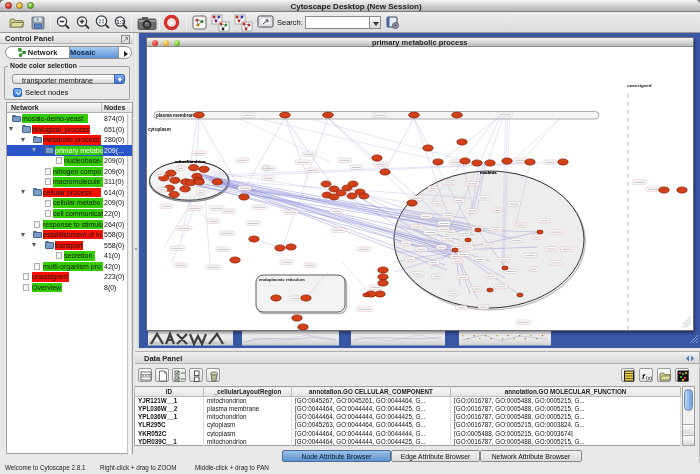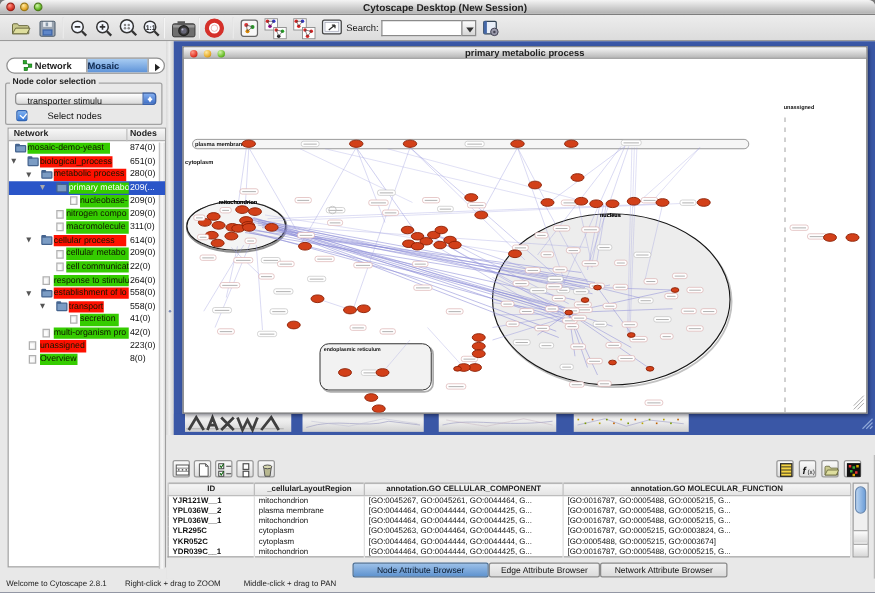--- a/index.html
+++ b/index.html
@@ -52,21 +52,21 @@
 #stepper { position:absolute; right:-1px; top:-1px; width:11px; height:10px;
   background:linear-gradient(#85aff0,#3e6fc6); border:1px solid #3a62ab; border-radius:0 3px 3px 0; }
 #stepper:before { content:""; position:absolute; left:3px; top:1.5px; border-left:2.8px solid transparent;
   border-right:2.8px solid transparent; border-bottom:3.2px solid #fff; }
 #stepper:after { content:""; position:absolute; left:3px; bottom:1.5px; border-left:2.8px solid transparent;
   border-right:2.8px solid transparent; border-top:3.2px solid #fff; }
 #checkbox { position:absolute; left:13px; top:55px; width:8.5px; height:8.5px;
   background:linear-gradient(#7db1f2,#3a7ad8); border:1px solid #2f64b4; border-radius:2px; }
 #checkbox:before { content:""; position:absolute; left:1.5px; top:1px; width:4px; height:2.5px;
   border-left:1.4px solid #fff; border-bottom:1.4px solid #fff; transform:rotate(-50deg); }
-#cblabel { position:absolute; left:38px; top:55px; font-size:7.5px; color:#111; }
+#cblabel { position:absolute; left:25px; top:55px; font-size:7.5px; color:#111; }
 #treebox { position:absolute; left:6px; top:69px; width:127px; height:352px; background:#fff;
   border:1px solid #9f9f9f; }
 #treehead { position:absolute; left:0; top:0; width:100%; height:9.5px;
   background:linear-gradient(#f8f8f8,#e0e0e0); border-bottom:1px solid #b0b0b0; }
 #treehead .h1 { position:absolute; left:4px; top:0.5px; font-size:7px; font-weight:bold; color:#222; }
 #treehead .h2 { position:absolute; left:97px; top:0.5px; font-size:7px; font-weight:bold; color:#222; }
 #treehead .div { position:absolute; left:94px; top:0; width:1px; height:9.5px; background:#c0c0c0; }
 #treerows { position:absolute; left:0; top:0; width:125px; }
 
 #vsplit { position:absolute; left:133px; top:33px; width:5.5px; height:430px; background:linear-gradient(90deg,#d8d8d8,#efefef 40%,#cfcfcf); }
@@ -227,34 +227,41 @@
     </svg>
   </div>
   <div id="titlebar">
     <div class="tl t1"></div>
       <div class="tl t2"></div>
       <div class="tl t3"></div>
     <div class="title">Cytoscape Desktop (New Session)</div>
   </div>
 
   <div id="leftpanel">
+    <div id="cphead">
+        <span>Control Panel</span>
+      <svg style="position:absolute;right:3px;top:1.5px" width="9" height="9" viewBox="0 0 9 9">
+        <rect x="0.5" y="0.5" width="8" height="8" fill="none" stroke="#888" stroke-width="1"></rect>
+        <path d="M2.5 6.5 L6.5 2.5 M6.5 2.5 L4 2.5 M6.5 2.5 L6.5 5" stroke="#888" stroke-width="1"></path>
+      </svg>
+    </div>
     <div id="tabs">
       <div class="net"><svg style="vertical-align:-1.5px" width="8" height="9" viewBox="0 0 8 9">
         <path d="M1.8 1.8 L6.2 4.5 L2.6 7.2" stroke="#070" stroke-width="0.6" fill="none"></path>
         <rect x="0.5" y="0.5" width="2.6" height="2.6" fill="#2aa82a" stroke="#066906" stroke-width="0.5"></rect>
         <rect x="4.9" y="3.2" width="2.6" height="2.6" fill="#2aa82a" stroke="#066906" stroke-width="0.5"></rect>
         <rect x="1.3" y="5.9" width="2.6" height="2.6" fill="#2aa82a" stroke="#066906" stroke-width="0.5"></rect>
       </svg> Network</div>
       <div class="mos">Mosaic</div>
       <div class="arr"></div>
     </div>
     <div id="grouplabel">Node color selection</div>
     <div id="groupbox"></div>
     <div id="dropdown">
-        <span>transporter stimulu</span>
+        <span>transporter membrane</span>
         <div id="stepper"></div>
       </div>
     <div id="checkbox"></div>
       <div id="cblabel">Select nodes</div>
     <div id="treebox">
       <div id="treehead">
           <span class="h1">Network</span>
           <div class="div"></div>
           <span class="h2">Nodes</span>
         </div>
@@ -783,20 +790,27 @@
 <ellipse cx="366" cy="295" rx="3.1" ry="1.9" fill="#d24019" stroke="#8a1e02" stroke-width="0.7"></ellipse>
 <circle cx="266" cy="168" r="3" fill="none" stroke="#c0c0c0" stroke-width="0.7"></circle>
 <text x="175" y="163" font-size="4.4" font-weight="bold" fill="#111">mitochondrion</text>
 <text x="480" y="173.5" font-size="4.4" font-weight="bold" fill="#111">nucleus</text>
       <path d="M683 276 L691 268 M683 279 L691 271 M686 279 L691 274" stroke="#aaa" stroke-width="0.8" transform="translate(0,48.5)"></path>
       </svg>
     </div>
   </div>
 
   <div id="datapanel">
+    <div id="dphead">
+        <span>Data Panel</span>
+      <svg style="position:absolute;right:4px;top:2px" width="10" height="9" viewBox="0 0 10 9">
+        <path d="M1 4.5 L4 1.5 L4 7.5 Z" fill="#4a7ab8"></path>
+          <path d="M9 4.5 L6 1.5 L6 7.5 Z" fill="#4a7ab8"></path>
+      </svg>
+    </div>
     <div id="dpbody">
       <div class="dpbtn" style="left:3px">
           <svg width="12" height="12" viewBox="0 0 12 12">
             <rect x="1" y="2" width="10" height="8" fill="#fff" stroke="#555" stroke-width="0.8"></rect>
             <line x1="1" y1="4.5" x2="11" y2="4.5" stroke="#555" stroke-width="0.6"></line>
             <line x1="1" y1="7" x2="11" y2="7" stroke="#555" stroke-width="0.6"></line>
             <circle cx="3" cy="5.8" r="0.7" fill="#555"></circle>
             <circle cx="6" cy="5.8" r="0.7" fill="#555"></circle>
             <circle cx="9" cy="5.8" r="0.7" fill="#555"></circle>
           </svg>

